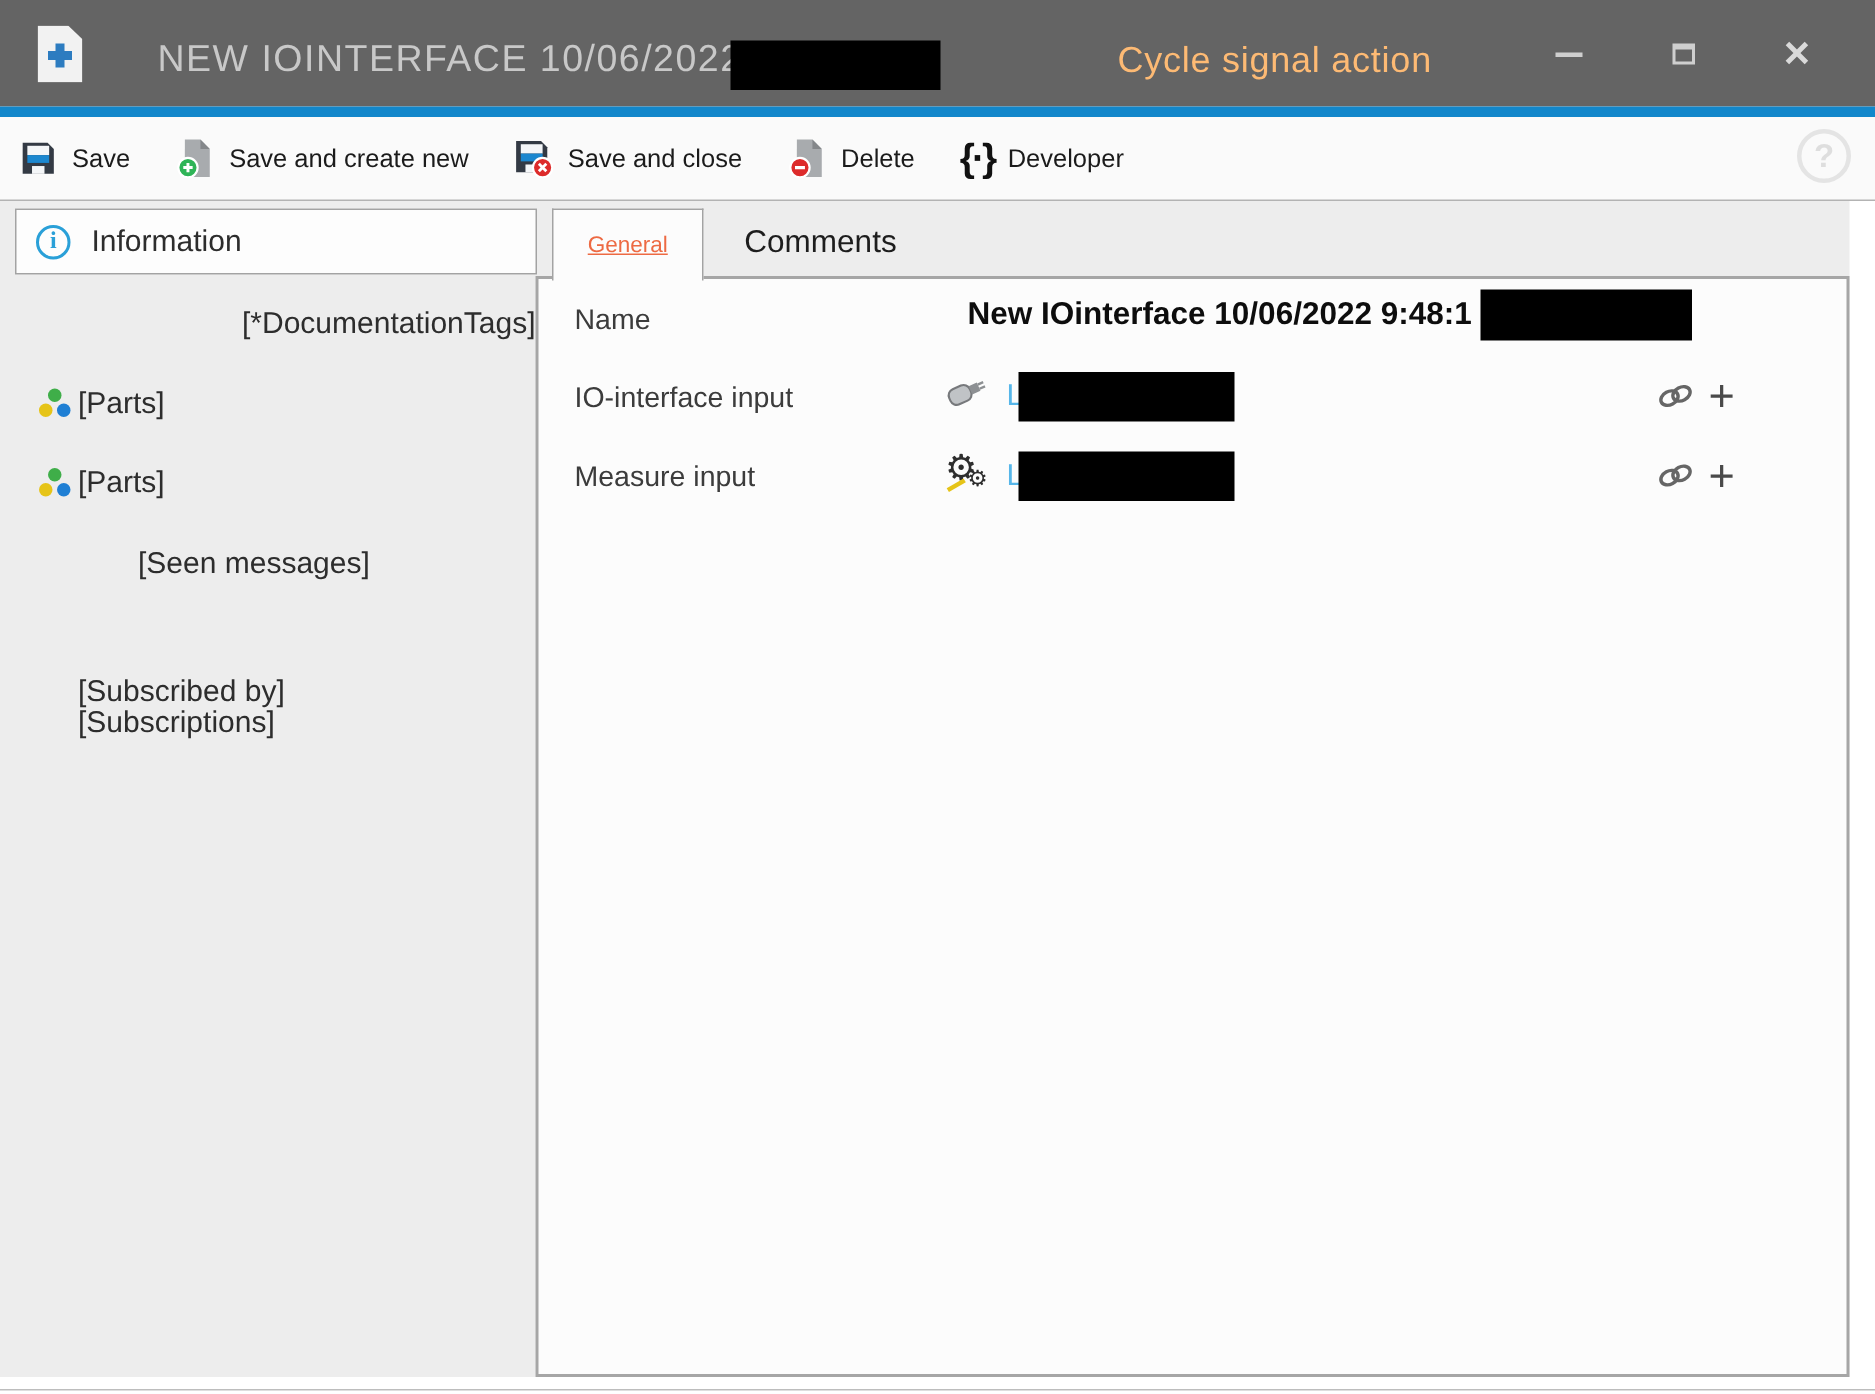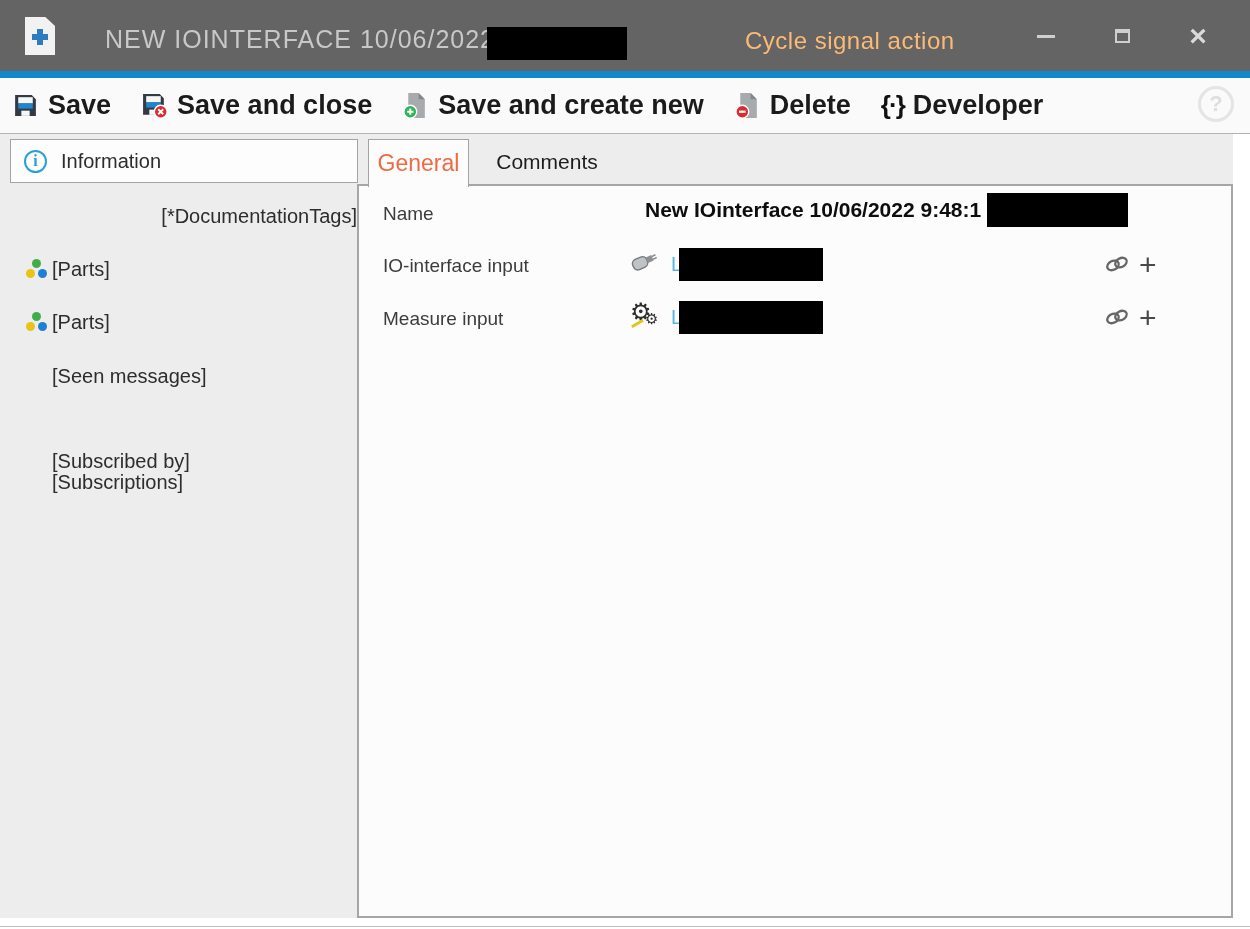--- a/index.html
+++ b/index.html
@@ -44,21 +44,21 @@
   .btn-close { left:1176px; font-size:30px; font-weight:700; color:#dadada; }
   .accent-line { position:absolute; left:0; top:71px; width:1250px; height:7px; background:#1287cb; }
 
   
   .toolbar {
     position:absolute; left:0; top:78px; width:1250px; height:56px;
     background:#fafafa; border-bottom:1px solid #b3b3b3;
     display:flex; align-items:center; padding-left:12px; gap:30px;
   }
   .tool-btn { display:flex; align-items:center; gap:9px; cursor:default; }
-  .tool-btn .lbl { font-size:27px; color:#1b1b1b; white-space:nowrap;font-weight:bold; }
+  .tool-btn .lbl { font-size:17px; color:#1b1b1b; white-space:nowrap; }
   .dev-glyph { font-size:26px; font-weight:700; color:#111; letter-spacing:-2px; }
   .help-circle {
     position:absolute; right:16px; top:8px; width:36px; height:36px;
     border:3px solid #e4e4e4; border-radius:50%;
     display:flex; align-items:center; justify-content:center;
     color:#dedede; font-size:22px; font-weight:700;
   }
 
   
   .workspace {
@@ -88,21 +88,21 @@
   .parts-icon i { position:absolute; width:9px; height:9px; border-radius:50%; }
   .parts-icon .d1 { left:6px; top:0; background:#3fae49; }
   .parts-icon .d2 { left:0; top:10px; background:#e6c418; }
   .parts-icon .d3 { left:12px; top:10px; background:#1f7fd4; }
 
   
   .tab-active {
     position:absolute; left:368px; top:139px; width:101px; height:48px;
     background:#fcfcfc; border:1px solid #a3a3a3; border-bottom:none;
     display:flex; align-items:center; justify-content:center;
-    color:#ed6a43; font-size:23px; z-index:3;
+    color:#ed6a43; font-size:15px; z-index:3;text-decoration:underline;
   }
   .tab-plain {
     position:absolute; left:482px; top:139px; width:130px; height:46px;
     display:flex; align-items:center; justify-content:center;
     color:#1d1d1d; font-size:21px; z-index:2;
   }
 
   
   .content-panel {
     position:absolute; left:357px; top:184px; width:876px; height:734px;
@@ -148,37 +148,37 @@
     <svg width="27" height="27" viewBox="0 0 26 26">
       <path d="M3 3 h16 l4 4 v16 h-20 z" fill="#333a44"></path>
       <rect x="6" y="5" width="14" height="6" fill="#f4f6f8"></rect>
       <rect x="6" y="11" width="14" height="5" fill="#1b87cf"></rect>
       <rect x="9" y="18" width="8" height="5" fill="#f4f6f8"></rect>
     </svg>
     <span class="lbl">Save</span>
   </div>
   <div class="tool-btn">
     <svg width="27" height="27" viewBox="0 0 26 26">
+      <path d="M6 1 h10 l6 6 v18 h-16 z" fill="#a8abae"></path>
+      <path d="M16 1 l6 6 h-6 z" fill="#84878a"></path>
+      <circle cx="8" cy="19" r="6.2" fill="#2fb457" stroke="#fff" stroke-width="1.4"></circle>
+      <path d="M8 16 v6 M5 19 h6" stroke="#fff" stroke-width="1.9"></path>
+    </svg>
+    <span class="lbl">Save and create new</span>
+  </div>
+  <div class="tool-btn">
+    <svg width="27" height="27" viewBox="0 0 26 26">
       <path d="M2 2 h16 l4 4 v16 h-20 z" fill="#333a44"></path>
       <rect x="5" y="4" width="14" height="6" fill="#f4f6f8"></rect>
       <rect x="5" y="10" width="14" height="5" fill="#1b87cf"></rect>
       <rect x="8" y="17" width="8" height="5" fill="#f4f6f8"></rect>
       <circle cx="19" cy="19" r="6.2" fill="#dd2b2b" stroke="#fff" stroke-width="1.4"></circle>
       <path d="M16.6 16.6 l4.8 4.8 M21.4 16.6 l-4.8 4.8" stroke="#fff" stroke-width="1.8"></path>
     </svg>
     <span class="lbl">Save and close</span>
-  </div>
-  <div class="tool-btn">
-    <svg width="27" height="27" viewBox="0 0 26 26">
-      <path d="M6 1 h10 l6 6 v18 h-16 z" fill="#a8abae"></path>
-      <path d="M16 1 l6 6 h-6 z" fill="#84878a"></path>
-      <circle cx="8" cy="19" r="6.2" fill="#2fb457" stroke="#fff" stroke-width="1.4"></circle>
-      <path d="M8 16 v6 M5 19 h6" stroke="#fff" stroke-width="1.9"></path>
-    </svg>
-    <span class="lbl">Save and create new</span>
   </div>
   <div class="tool-btn">
     <svg width="27" height="27" viewBox="0 0 26 26">
       <path d="M6 1 h10 l6 6 v18 h-16 z" fill="#a8abae"></path>
       <path d="M16 1 l6 6 h-6 z" fill="#84878a"></path>
       <circle cx="8" cy="19" r="6.2" fill="#dd2b2b" stroke="#fff" stroke-width="1.4"></circle>
       <path d="M4.8 19 h6.4" stroke="#fff" stroke-width="2.2"></path>
     </svg>
     <span class="lbl">Delete</span>
   </div>
@@ -207,21 +207,21 @@
   <span class="side-label">[Parts]</span>
 </div>
 <div class="side-row" style="top:304px;">
   <span class="parts-icon">
       <i class="d1"></i>
       <i class="d2"></i>
       <i class="d3"></i>
     </span>
   <span class="side-label">[Parts]</span>
 </div>
-<div class="side-row" style="top:358px;">
+<div class="side-row" style="top:358px;padding-left:40px;">
   <span class="side-label">[Seen messages]</span>
 </div>
 <div class="side-row" style="top:411px;margin-top:32px;">
   <span class="side-label">[Subscribed by]</span>
 </div>
 <div class="side-row" style="top:464px;">
   <span class="side-label">[Subscriptions]</span>
 </div>
 
 <div class="tab-active">General</div>

